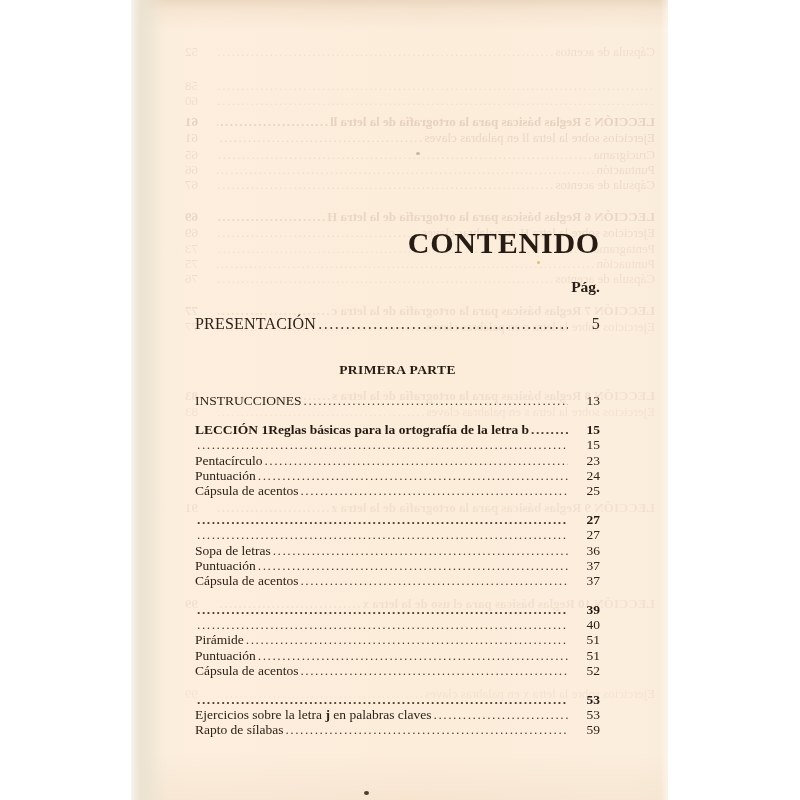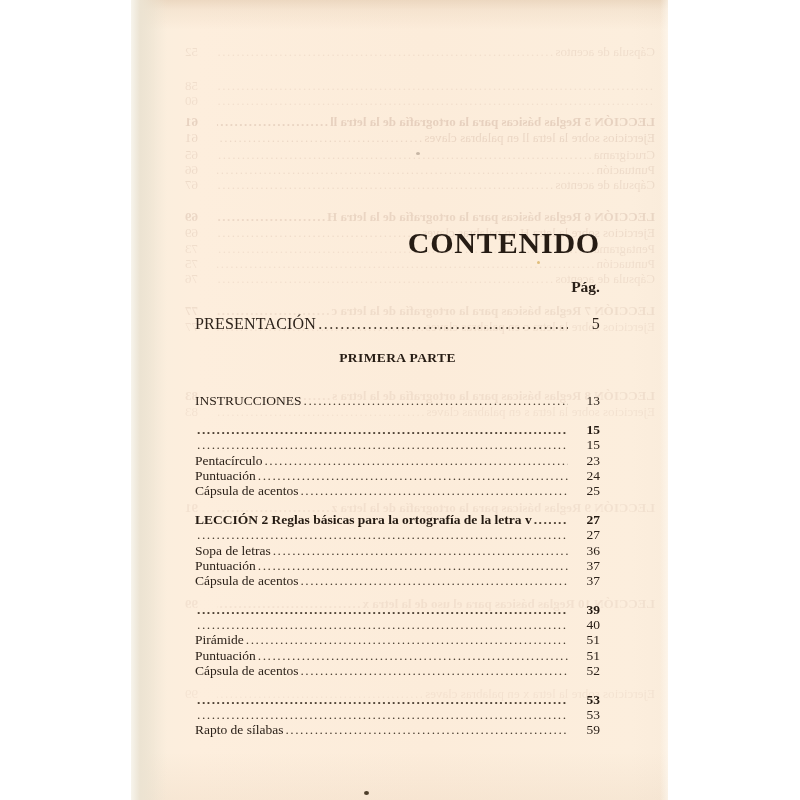--- a/index.html
+++ b/index.html
@@ -32,21 +32,21 @@
   .pag-label{
     position:absolute;top:278px;right:0;font-size:15.5px;font-weight:700;color:#2a2018;
   }
   .row{display:flex;align-items:baseline;height:15.2px;font-size:13.5px;line-height:15.2px;color:#2c221a;}
   .row.bold{font-weight:700;color:#241a12;}
   .row-text{white-space:nowrap;}
   .leader{flex:1;overflow:hidden;white-space:nowrap;letter-spacing:1.5px;margin:0 2px;color:#3d3124;opacity:.92;}
   .row-page{width:30px;text-align:right;white-space:nowrap;}
   .presentacion{position:absolute;top:316px;width:100%;font-size:16px;letter-spacing:.2px;height:16px;}
   .part-heading{
-    position:absolute;top:350px;width:100%;text-align:center;
+    position:absolute;top:362px;width:100%;text-align:center;
     font-size:13.5px;font-weight:700;letter-spacing:.4px;color:#261c14;font-family:Liberation Serif, serif;
   }
   .toc-blocks{position:absolute;top:393px;width:100%;}
   .block + .block{margin-top:14px;}
   
   .ghost-row{
     position:absolute;left:54px;width:470px;display:flex;align-items:baseline;
     height:15px;font-size:13px;line-height:15px;color:#8a5743;
     transform:scaleX(-1);filter:blur(0.6px);pointer-events:none;
   }
@@ -185,20 +185,21 @@
     <div class="toc-blocks" id="toc-blocks">
         <div class="block">
           <div class="row">
             <span class="row-text">INSTRUCCIONES</span>
             <span class="leader">................................................................................................................................................................</span>
             <span class="row-page">13</span>
           </div>
         </div>
         <div class="block">
           <div class="row bold">
+            <span class="row-text">LECCIÓN 1Reglas básicas para la ortografía de la letra b</span>
             <span class="leader">................................................................................................................................................................</span>
             <span class="row-page">15</span>
           </div>
           <div class="row">
             <span class="leader">................................................................................................................................................................</span>
             <span class="row-page">15</span>
           </div>
           <div class="row">
             <span class="row-text">Pentacírculo</span>
             <span class="leader">................................................................................................................................................................</span>
@@ -210,21 +211,20 @@
             <span class="row-page">24</span>
           </div>
           <div class="row">
             <span class="row-text">Cápsula de acentos</span>
             <span class="leader">................................................................................................................................................................</span>
             <span class="row-page">25</span>
           </div>
         </div>
         <div class="block">
           <div class="row bold">
-            <span class="row-text">LECCIÓN 2 Reglas básicas para la ortografía de la letra v</span>
             <span class="leader">................................................................................................................................................................</span>
             <span class="row-page">27</span>
           </div>
           <div class="row">
             <span class="leader">................................................................................................................................................................</span>
             <span class="row-page">27</span>
           </div>
           <div class="row">
             <span class="row-text">Sopa de letras</span>
             <span class="leader">................................................................................................................................................................</span>
@@ -265,20 +265,21 @@
             <span class="leader">................................................................................................................................................................</span>
             <span class="row-page">52</span>
           </div>
         </div>
         <div class="block">
           <div class="row bold">
             <span class="leader">................................................................................................................................................................</span>
             <span class="row-page">53</span>
           </div>
           <div class="row">
+            <span class="row-text">Ejercicios sobre la letra <b>j</b> en palabras claves</span>
             <span class="leader">................................................................................................................................................................</span>
             <span class="row-page">53</span>
           </div>
           <div class="row">
             <span class="row-text">Rapto de sílabas</span>
             <span class="leader">................................................................................................................................................................</span>
             <span class="row-page">59</span>
           </div>
         </div>
       </div>

